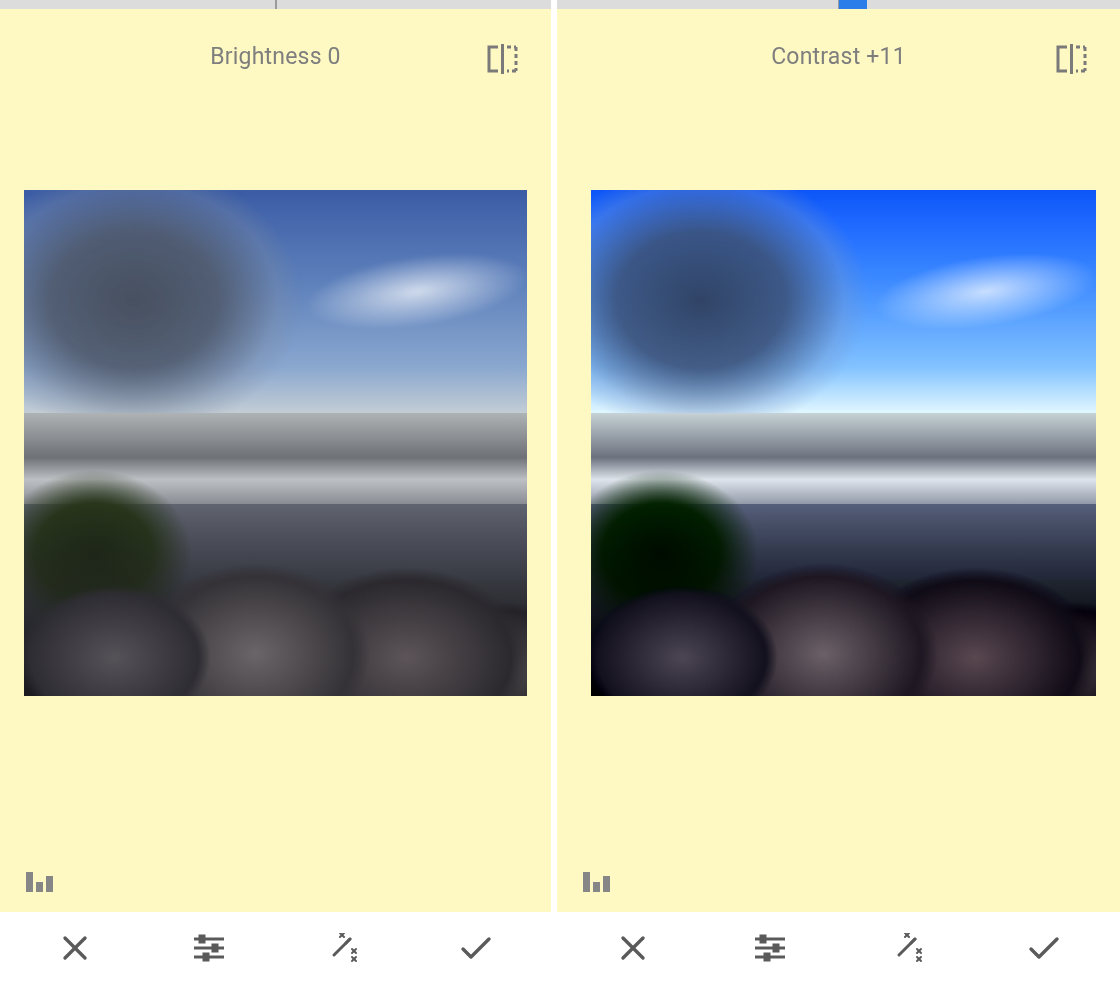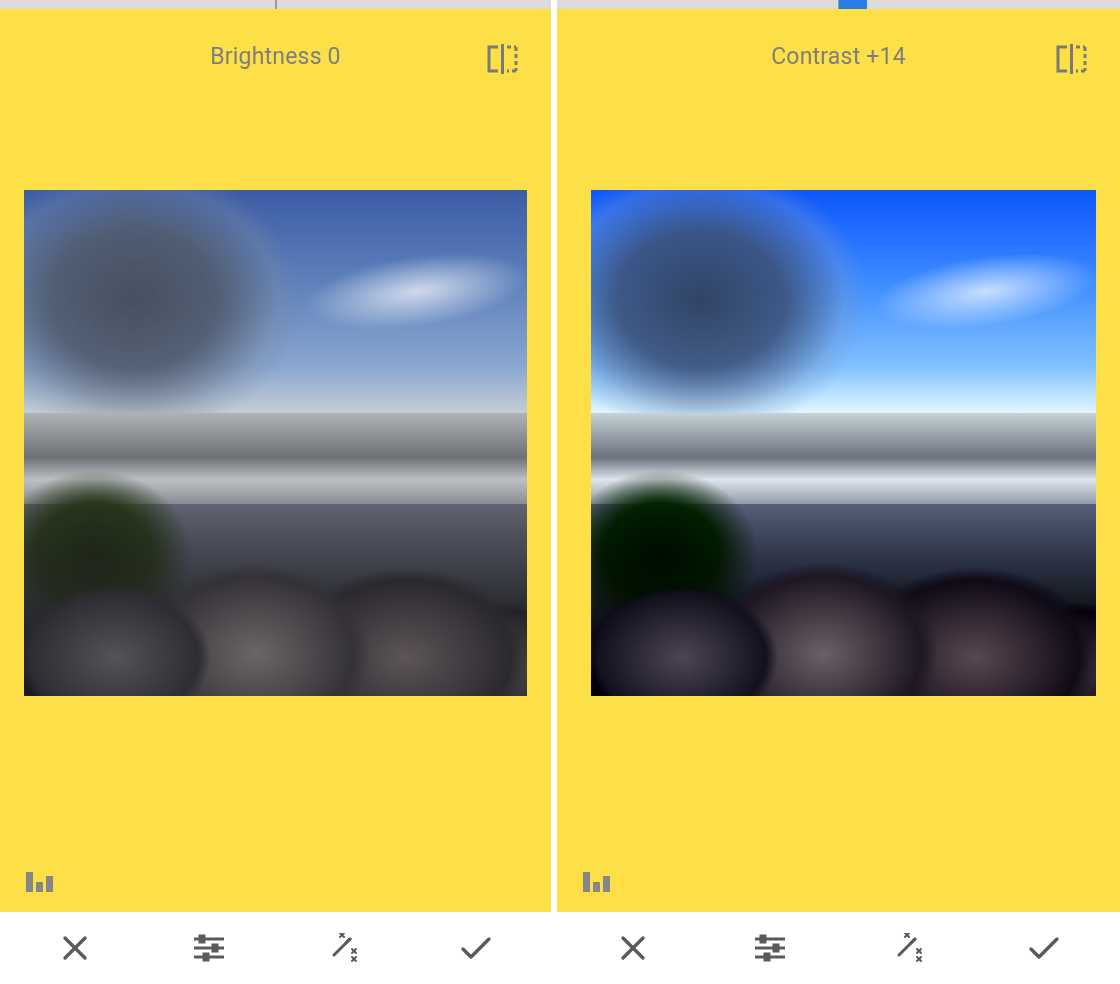--- a/index.html
+++ b/index.html
@@ -3,21 +3,21 @@
 <meta charset="utf-8">
 <style>
   * { box-sizing: border-box; margin: 0; padding: 0; }
   html, body { width: 1120px; height: 984px; overflow: hidden; font-family: Roboto, "Helvetica Neue", Arial, sans-serif; }
   body { display: flex; background: #fff; }
 
   .pane {
     position: relative;
     width: 560px;
     height: 984px;
-    background: #fde047;
+    background: #fef9c3;
     display: flex;
     flex-direction: column;
   }
   .pane.left { border-right: 6px solid #fff; width: 557px; }
   .pane.right { width: 563px; }
 
   
   .slider-track {
     position: absolute;
     top: 0; left: 0; right: 0;
@@ -257,21 +257,21 @@
   </div>
 </div>
 
 <div class="pane right">
   <div class="slider-track">
     <div class="slider-center-tick"></div>
     <div class="slider-fill" style="left:50%; width:5%;"></div>
   </div>
 
   <div class="header-row">
-    <div class="adjust-label">Contrast +14</div>
+    <div class="adjust-label">Contrast +11</div>
     <div class="compare-icon">
       <svg width="36" height="30" viewBox="0 0 36 30" fill="none" stroke="currentColor" stroke-width="3">
         <path d="M13 3 H4 V27 H13"></path>
         <line x1="17.5" y1="0" x2="17.5" y2="30"></line>
         <path d="M22 3 H31" stroke-dasharray="4 3"></path>
         <path d="M31 3 V27" stroke-dasharray="4 3"></path>
         <path d="M31 27 H22" stroke-dasharray="4 3"></path>
       </svg>
     </div>
   </div>

